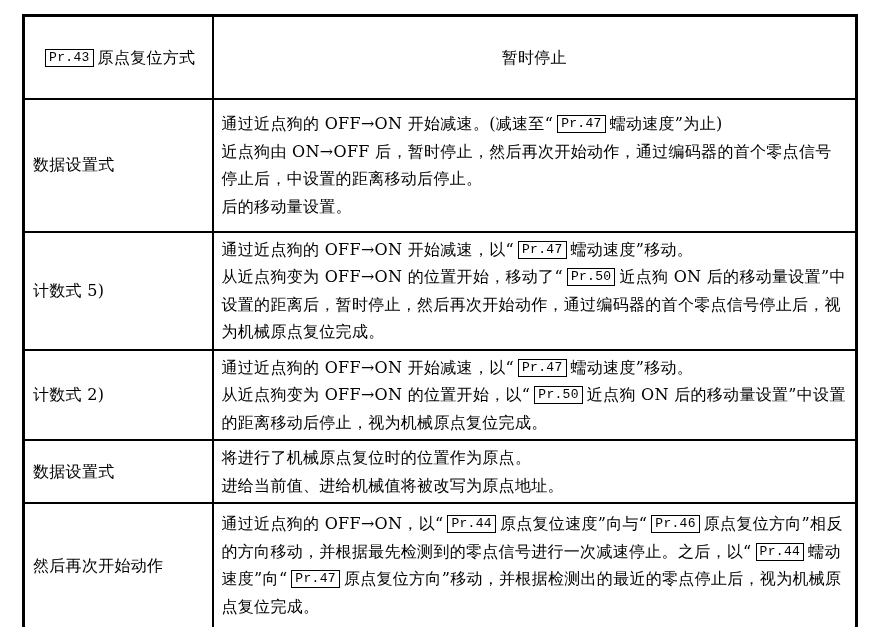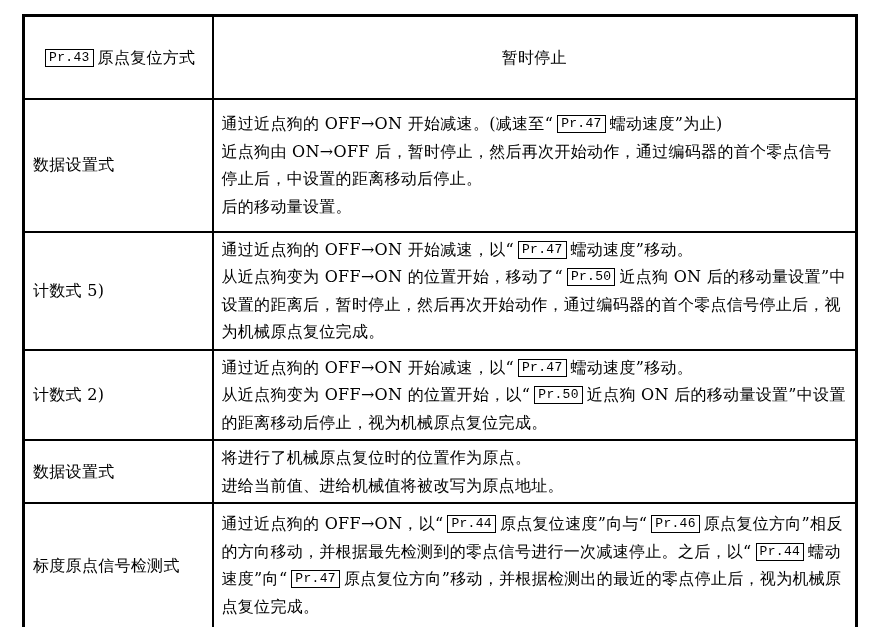--- a/index.html
+++ b/index.html
@@ -100,19 +100,19 @@
         </td>
       </tr>
       <tr class="r3">
         <td class="method-cell">数据设置式</td>
         <td class="desc-cell">
           <div class="para">将进行了机械原点复位时的位置作为原点。</div>
           <div class="para">进给当前值、进给机械值将被改写为原点地址。</div>
         </td>
       </tr>
       <tr class="r4">
-        <td class="method-cell">标度原点信号检测式</td>
+        <td class="method-cell">然后再次开始动作</td>
         <td class="desc-cell">
           <div class="para">通过近点狗的 OFF→ON，以“<span class="pr">Pr.44</span>原点复位速度”向与“<span class="pr">Pr.46</span>原点复位方向”相反的方向移动，并根据最先检测到的零点信号进行一次减速停止。之后，以“<span class="pr">Pr.44</span>蠕动速度”向“<span class="pr">Pr.47</span>原点复位方向”移动，并根据检测出的最近的零点停止后，视为机械原点复位完成。</div>
         </td>
       </tr>
     </tbody>
 </table>
 
 </body></html>

